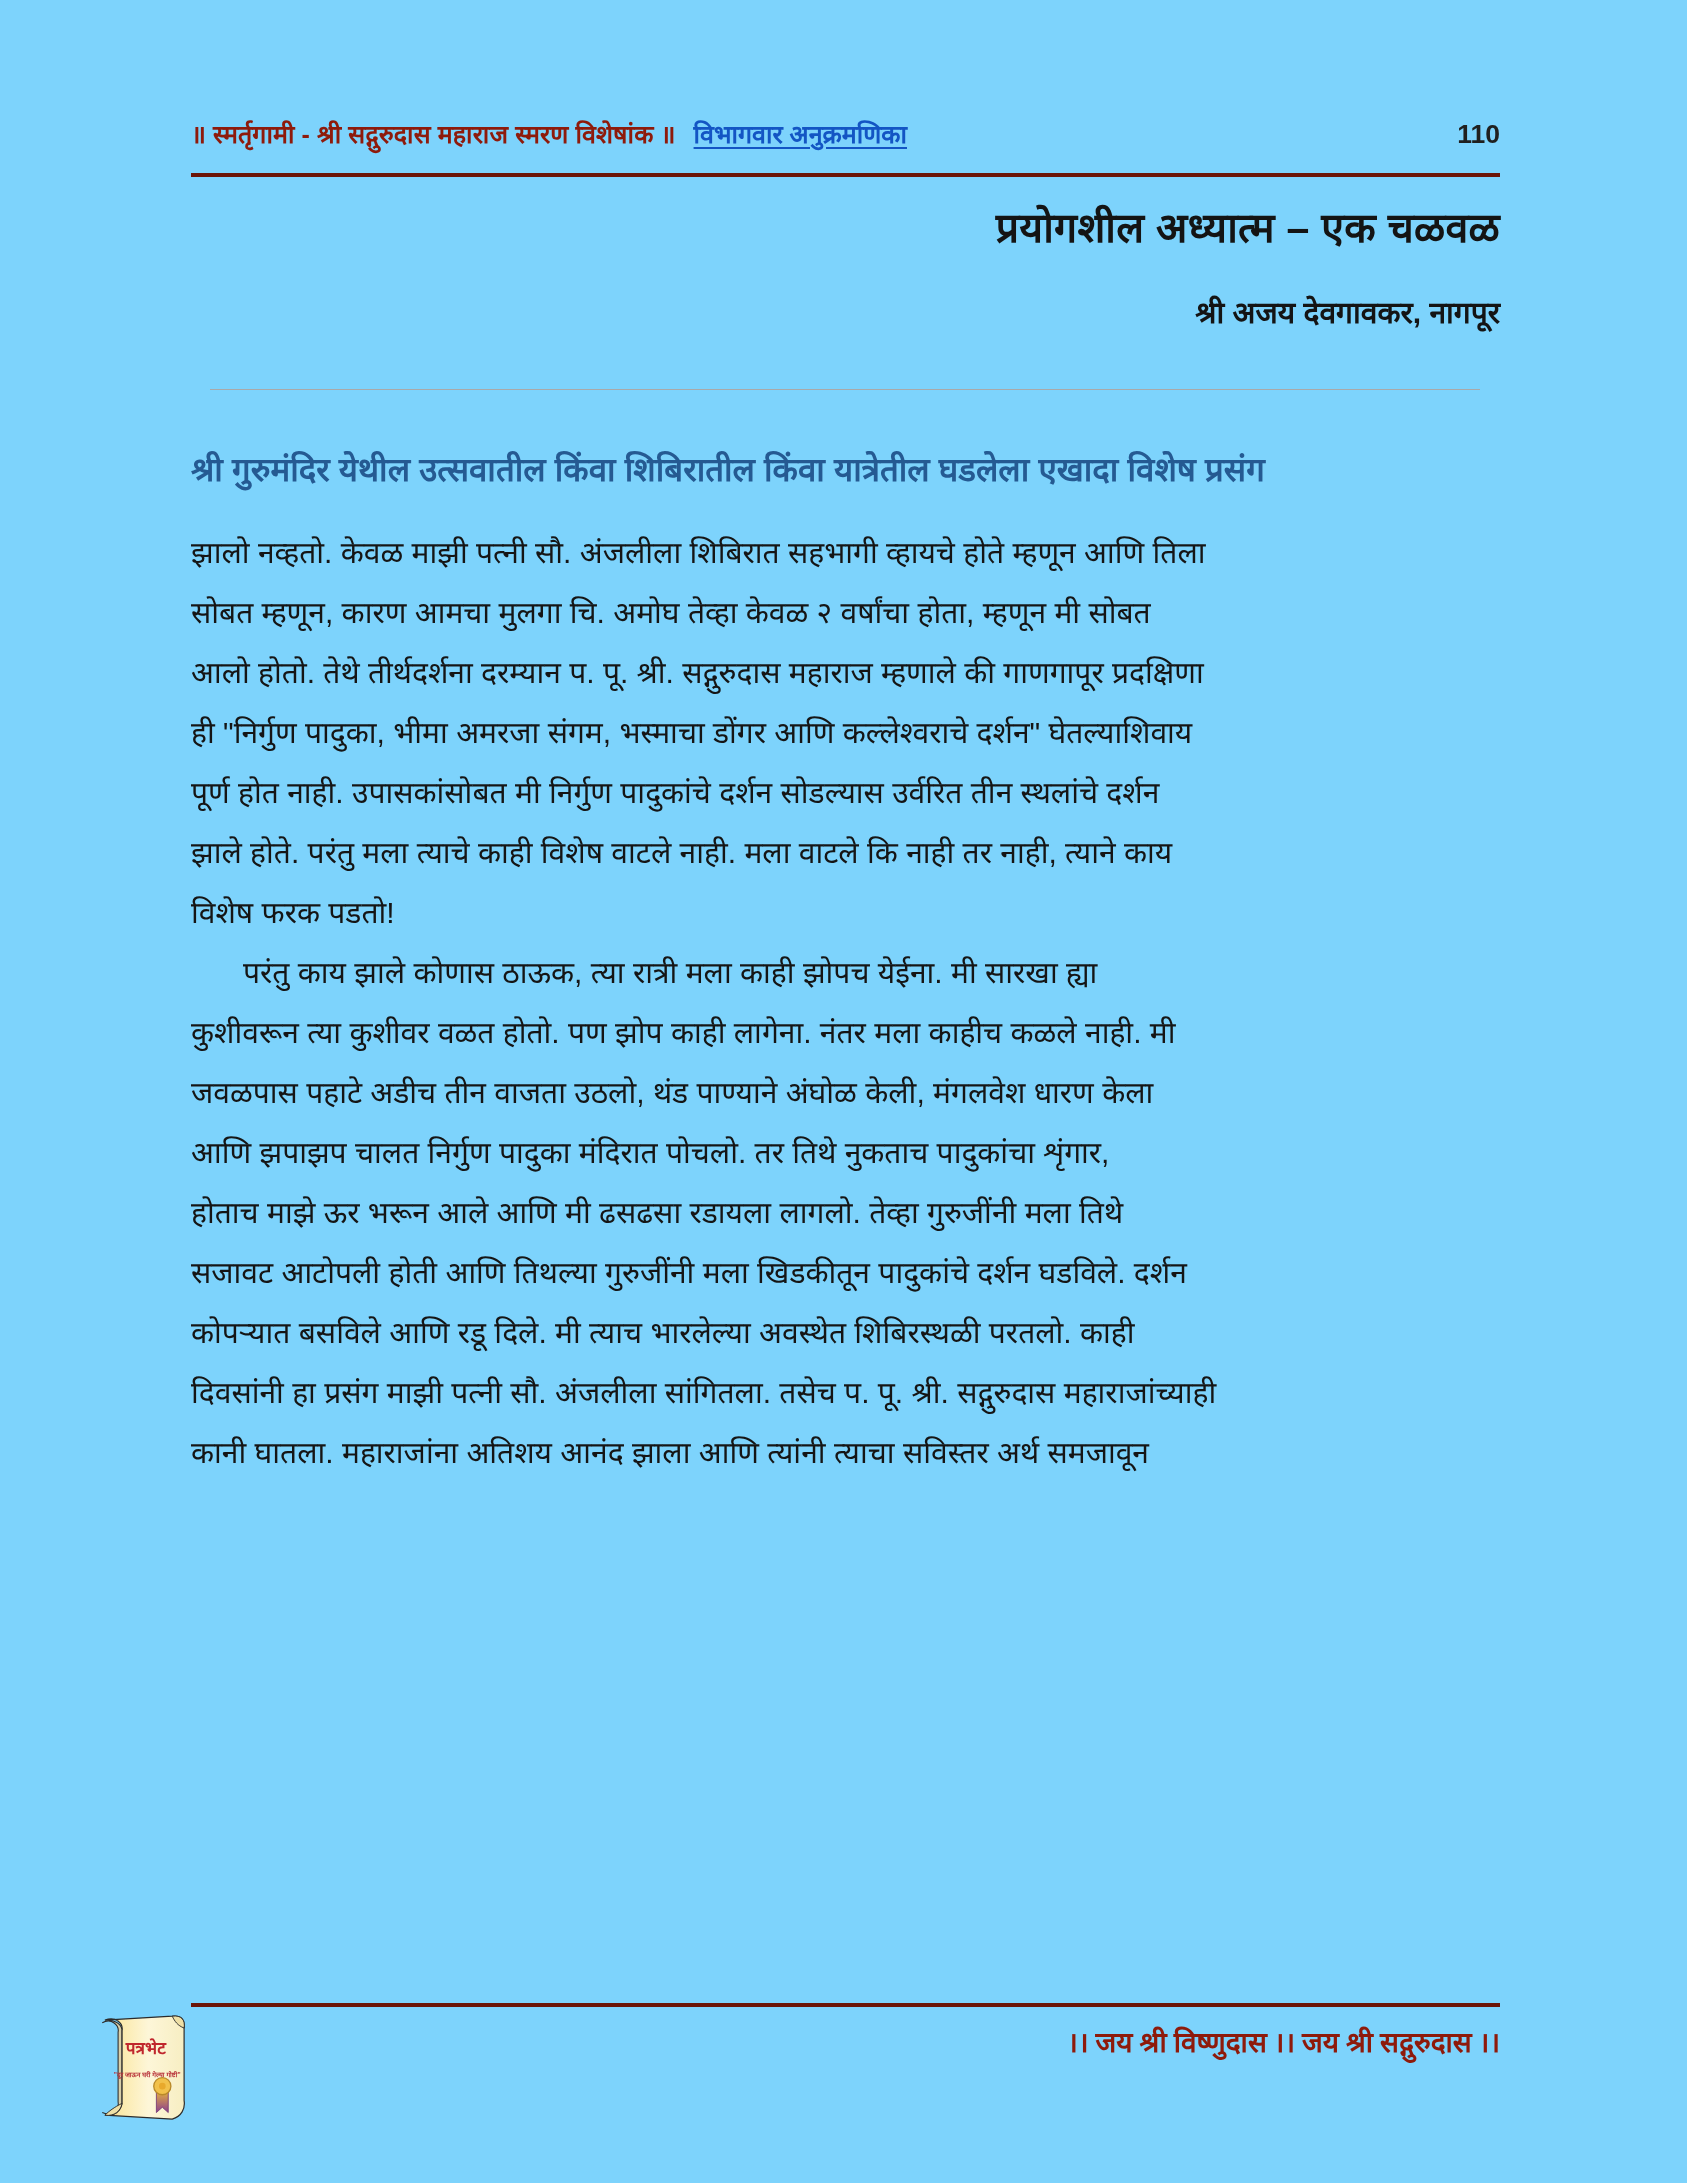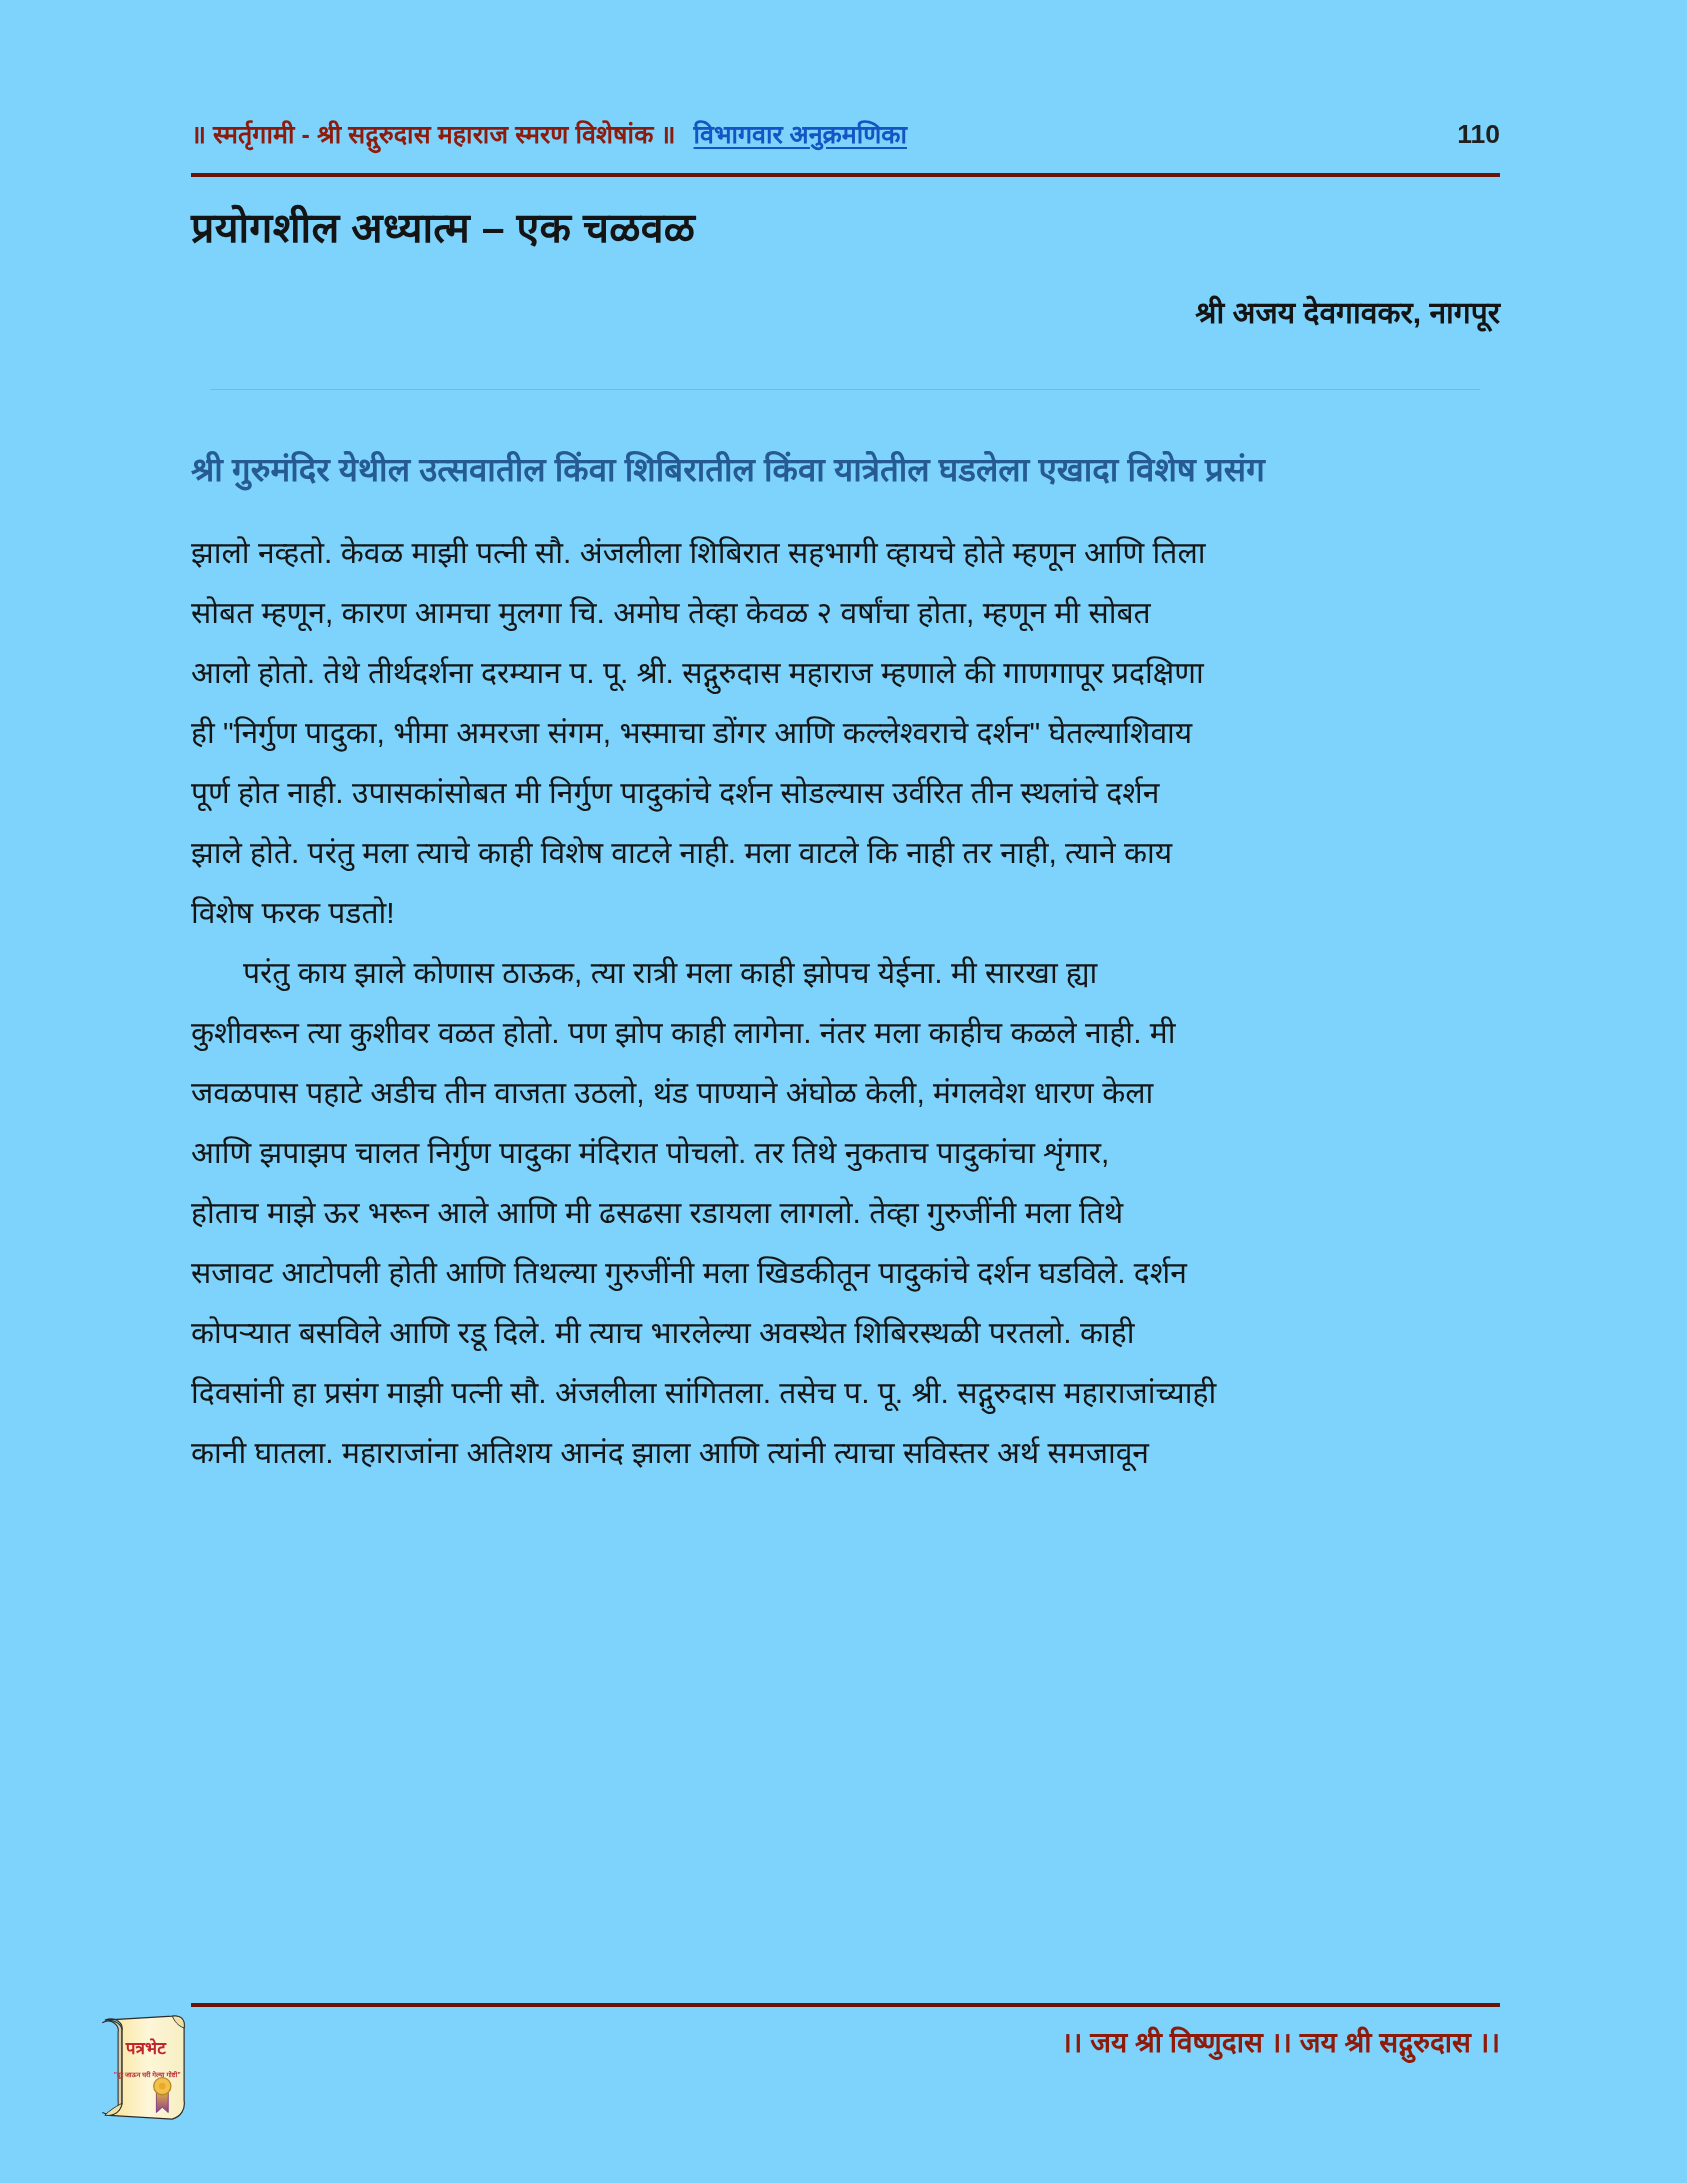--- a/index.html
+++ b/index.html
@@ -70,21 +70,21 @@
     height: 4px;
     background: #6b1406;
   }
 
   
   .doc-title {
     position: absolute;
     left: 191px;
     top: 198px;
     width: 1309px;
-    text-align: left;
+    text-align: right;
     font-family: "Liberation Sans", "DejaVu Sans", sans-serif;
     font-weight: bold;
     font-size: 41px;
     color: #141414;
     letter-spacing: 0.3px;
   }
 
   .doc-author {
     position: absolute;
     left: 191px;
@@ -149,21 +149,21 @@
     width: 1309px;
     height: 4px;
     background: #6b1406;
   }
   .footer-text {
     position: absolute;
     left: 191px;
     top: 2022px;
     width: 1309px;
     text-align: right;
-    font-family: Liberation Sans, sans-serif;
+    font-family: Liberation Serif, serif;
     font-weight: bold;
     font-size: 28px;
     color: #8e1a0b;
     white-space: nowrap;
   }
 
   
   .logo {
     position: absolute;
     left: 85px;

